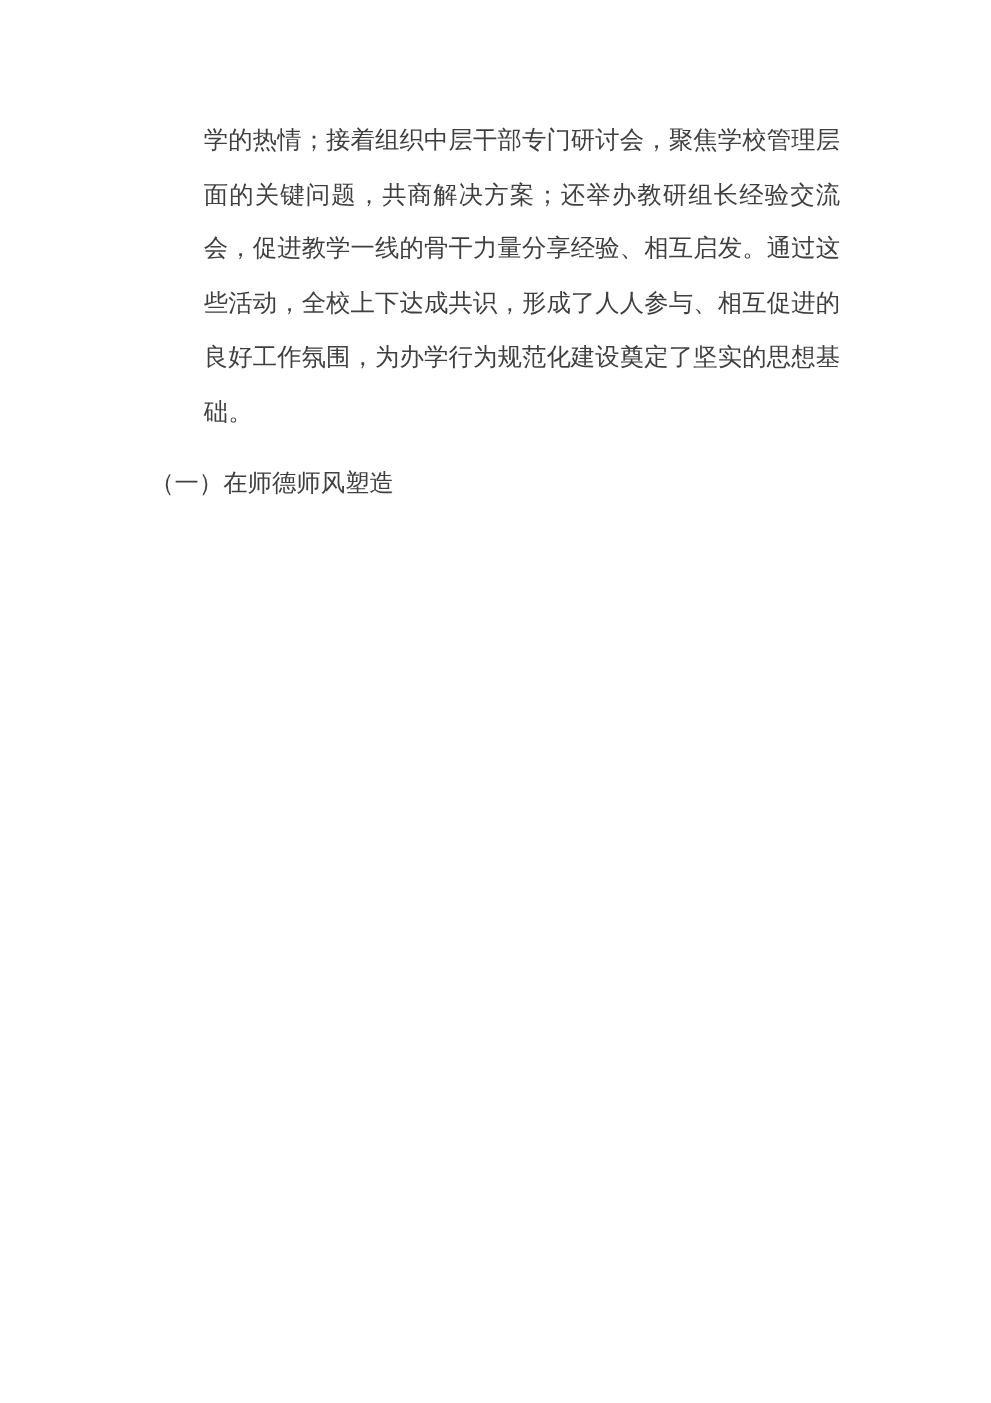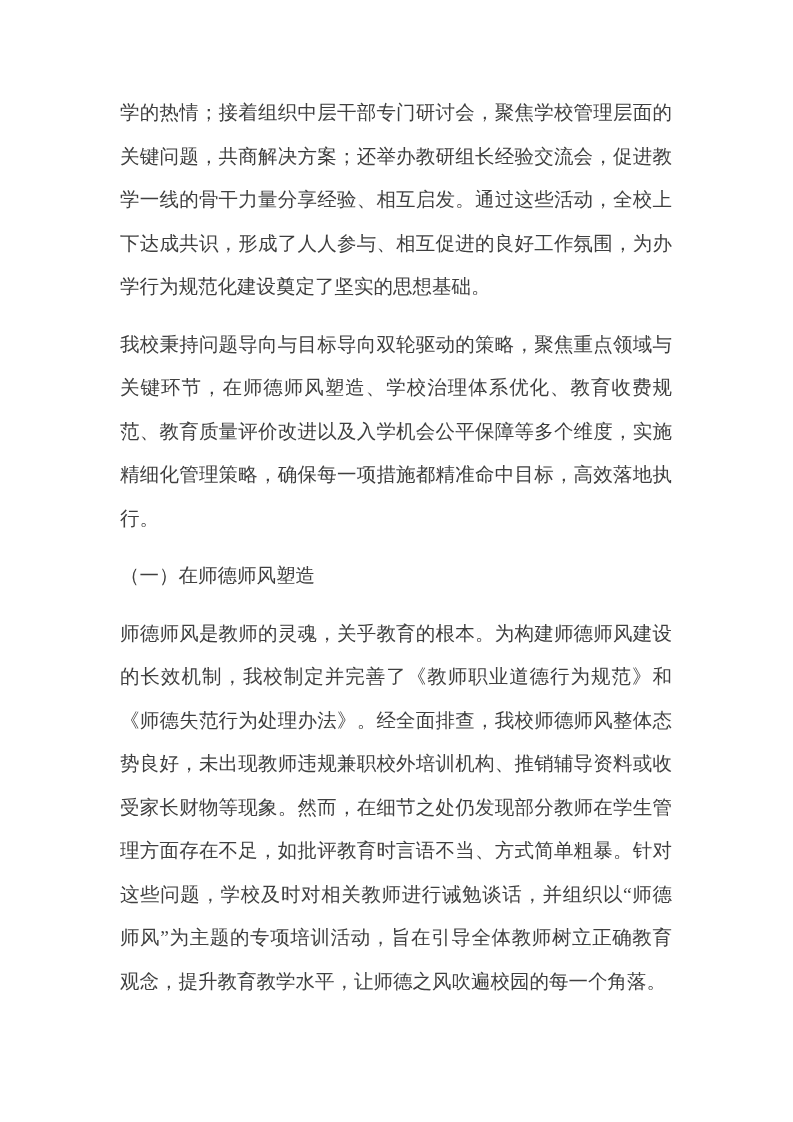--- a/index.html
+++ b/index.html
@@ -23,29 +23,28 @@
     margin: 0 0 14px 0;
     font-family: "Liberation Serif", "DejaVu Serif", serif;
     font-size: 19.5px;
     line-height: 43.5px;
     color: #3f3f3f;
     letter-spacing: 0;
   }
   .block.body {
     text-align: justify;
     text-justify: inter-character;
+    margin-left: 43px;
   }
   .block.heading {
     text-align: left;
     font-weight: normal;
   }
 </style>
 </head>
 <body>
 
 <div class="page">
   <div class="content">
     <p class="block body">学的热情；接着组织中层干部专门研讨会，聚焦学校管理层面的关键问题，共商解决方案；还举办教研组长经验交流会，促进教学一线的骨干力量分享经验、相互启发。通过这些活动，全校上下达成共识，形成了人人参与、相互促进的良好工作氛围，为办学行为规范化建设奠定了坚实的思想基础。</p>
-    <p class="block body">我校秉持问题导向与目标导向双轮驱动的策略，聚焦重点领域与关键环节，在师德师风塑造、学校治理体系优化、教育收费规范、教育质量评价改进以及入学机会公平保障等多个维度，实施精细化管理策略，确保每一项措施都精准命中目标，高效落地执行。</p>
     <p class="block heading">（一）在师德师风塑造</p>
-    <p class="block body">师德师风是教师的灵魂，关乎教育的根本。为构建师德师风建设的长效机制，我校制定并完善了《教师职业道德行为规范》和《师德失范行为处理办法》。经全面排查，我校师德师风整体态势良好，未出现教师违规兼职校外培训机构、推销辅导资料或收受家长财物等现象。然而，在细节之处仍发现部分教师在学生管理方面存在不足，如批评教育时言语不当、方式简单粗暴。针对这些问题，学校及时对相关教师进行诫勉谈话，并组织以“师德师风”为主题的专项培训活动，旨在引导全体教师树立正确教育观念，提升教育教学水平，让师德之风吹遍校园的每一个角落。</p>
   </div>
 </div>
 
 </body></html>

